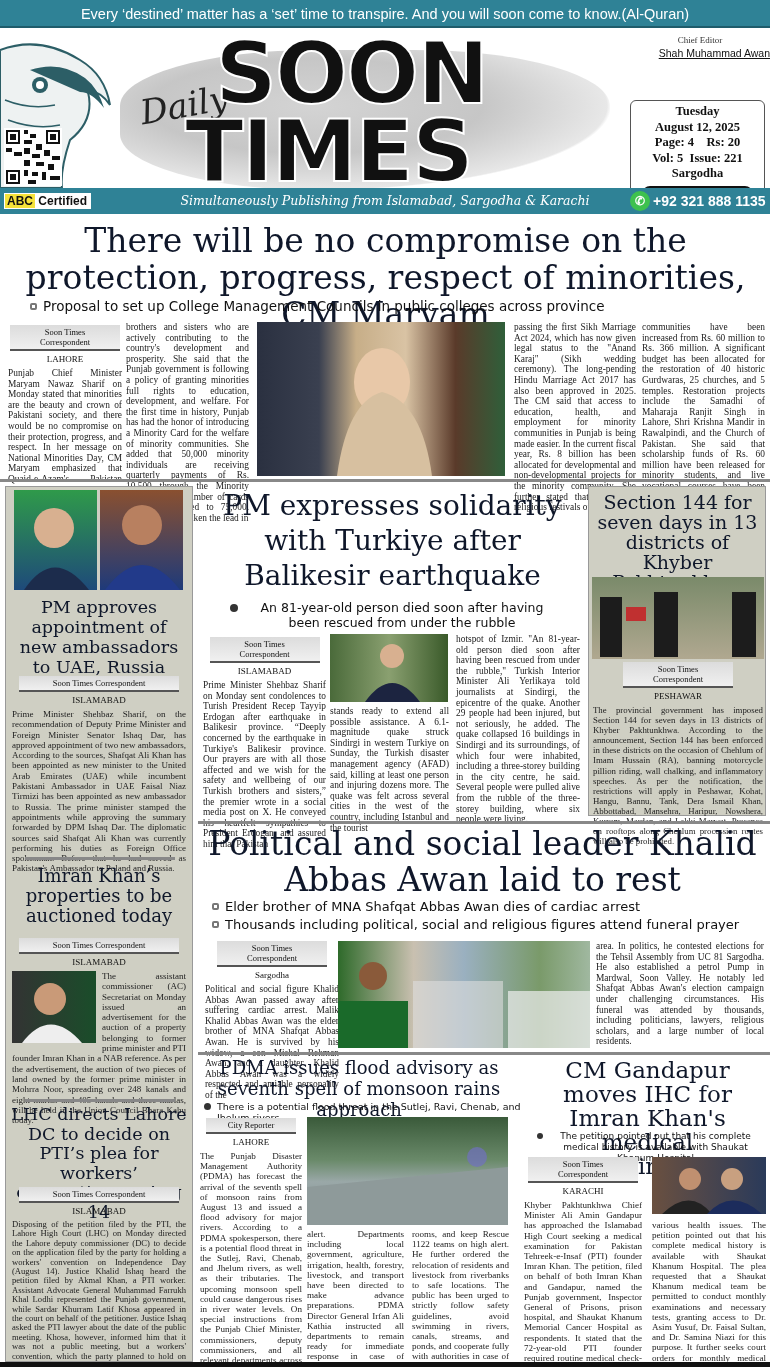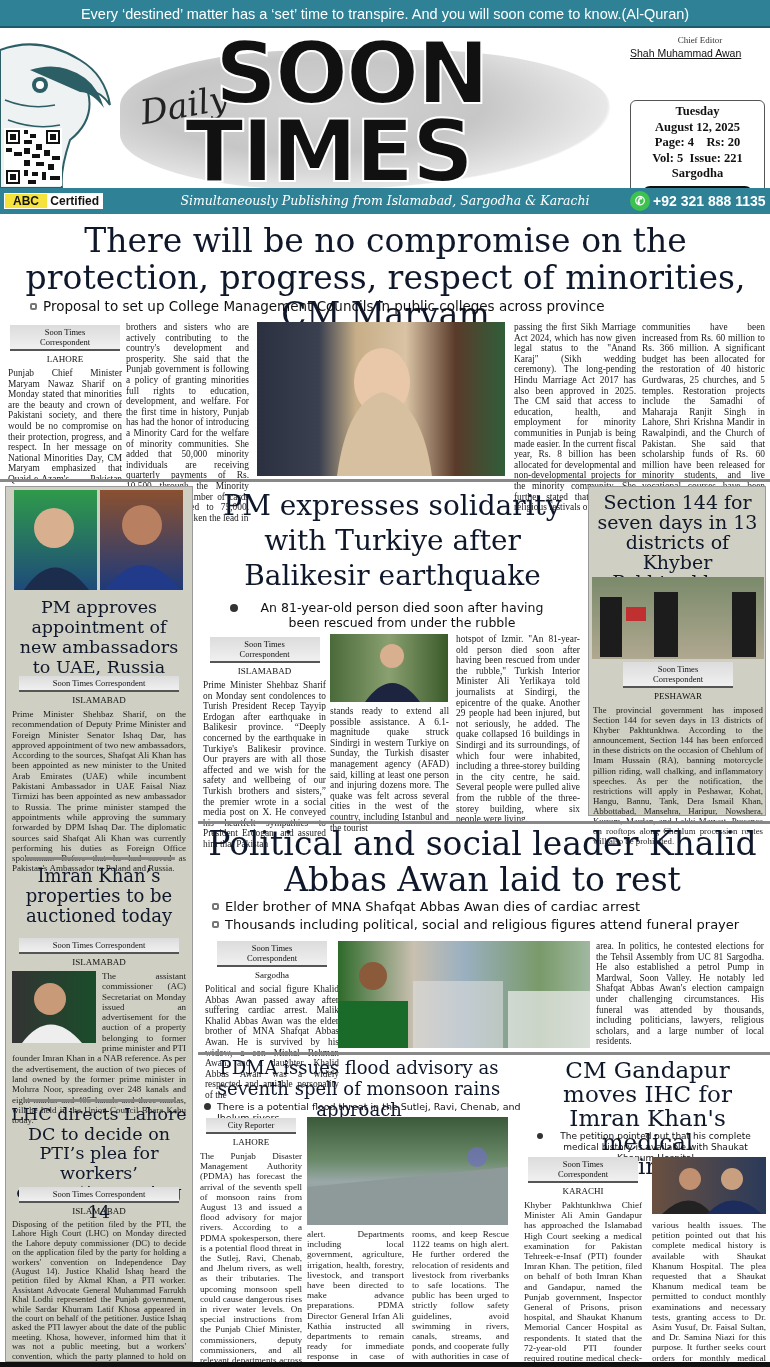--- a/index.html
+++ b/index.html
@@ -8,26 +8,26 @@
 
 .topbar{left:0;top:0;width:770px;height:28px;background:#2f8296;color:#fff;font-family:"Liberation Sans",sans-serif;font-size:14.5px;text-align:center;line-height:28px;border-bottom:2px solid #1f5c6b}
 .mast{left:0;top:30px;width:770px;height:158px;background:#fff;overflow:hidden}
 .map{left:120px;top:20px;width:490px;height:140px;background:radial-gradient(ellipse at 40% 40%,#c9c9c9 0%,#b8b8b8 40%,#e2e2e2 70%,transparent 71%);opacity:.8;border-radius:40%}
 .eagle{left:0;top:0;width:115px;height:158px}
 .qr{left:4px;top:98px;width:58px;height:58px;background:#fff}
 .daily{left:140px;top:55px;font-family:"DejaVu Serif",serif;font-style:italic;font-size:34px;color:#222;transform:rotate(-10deg)}
 .soon{left:215px;top:2px;font-family:"DejaVu Sans",sans-serif;font-weight:900;font-size:86px;letter-spacing:-2px;color:#111;line-height:82px;-webkit-text-stroke:2px #fff}
 .times{left:185px;top:80px;font-family:"DejaVu Sans",sans-serif;font-weight:900;font-size:86px;letter-spacing:-2px;color:#111;line-height:82px;-webkit-text-stroke:2px #fff}
 .editor-lbl{left:630px;top:5px;width:140px;text-align:center;font-size:9px;color:#333}
-.editor-name{left:630px;top:17px;width:140px;text-align:left;font-family:"Liberation Sans",sans-serif;font-size:10.5px;text-decoration:underline}
+.editor-name{left:630px;top:17px;width:140px;text-align:right;font-family:"Liberation Sans",sans-serif;font-size:10.5px;text-decoration:underline}
 .infobox{left:630px;top:70px;width:135px;height:113px;border:1px solid #555;border-radius:6px;text-align:center;font-weight:bold;font-size:12.5px;line-height:15.5px;padding-top:3px}
 .url{display:inline-block;margin-top:4px;background:#111;color:#fff;font-family:"Liberation Sans",sans-serif;font-size:10.5px;padding:1px 8px;border-radius:8px}
 .pubbar{left:0;top:188px;width:770px;height:26px;background:#2f8296;color:#fff}
 .abc{left:4px;top:5px;font-family:"Liberation Sans",sans-serif;font-size:12px;font-weight:bold;background:#fff;color:#111;padding:0 3px 0 0;border:1px solid #fff}
-.abc span{background:#f5e23a;padding:0 8px}
+.abc span{background:#f5e23a;padding:0 2px}
 .pubtext{left:0;top:0;width:770px;text-align:center;line-height:26px;font-family:"DejaVu Serif",serif;font-size:12.5px;font-style:italic}
 .phone{left:630px;top:3px;font-family:"Liberation Sans",sans-serif;font-weight:bold;font-size:14px;display:flex;align-items:center;gap:3px}
 .wa{width:20px;height:20px;border-radius:50%;background:#3ec14e;color:#fff;font-size:12px;display:flex;align-items:center;justify-content:center}
 
 .hl{font-family:"DejaVu Serif",serif;color:#0f172a;text-align:center;line-height:1.05}
 .body{font-family:"Liberation Serif",serif;font-size:9.4px;line-height:10.6px;text-align:justify;color:#222}
 .byline{display:block;margin:0 auto;background:linear-gradient(#dcdcdc,#f0f0f0);border-bottom:2px solid #555;font-size:8.5px;text-align:center;padding:2px 13px;width:110px}
 .city{font-size:9px;text-align:center;margin:3px 0 4px}
 .bullet{font-family:"DejaVu Sans",sans-serif;display:flex;align-items:flex-start;gap:6px}
 .dot{display:inline-block;width:8px;height:8px;border-radius:50%;background:#333;margin-top:4px;flex:none}

